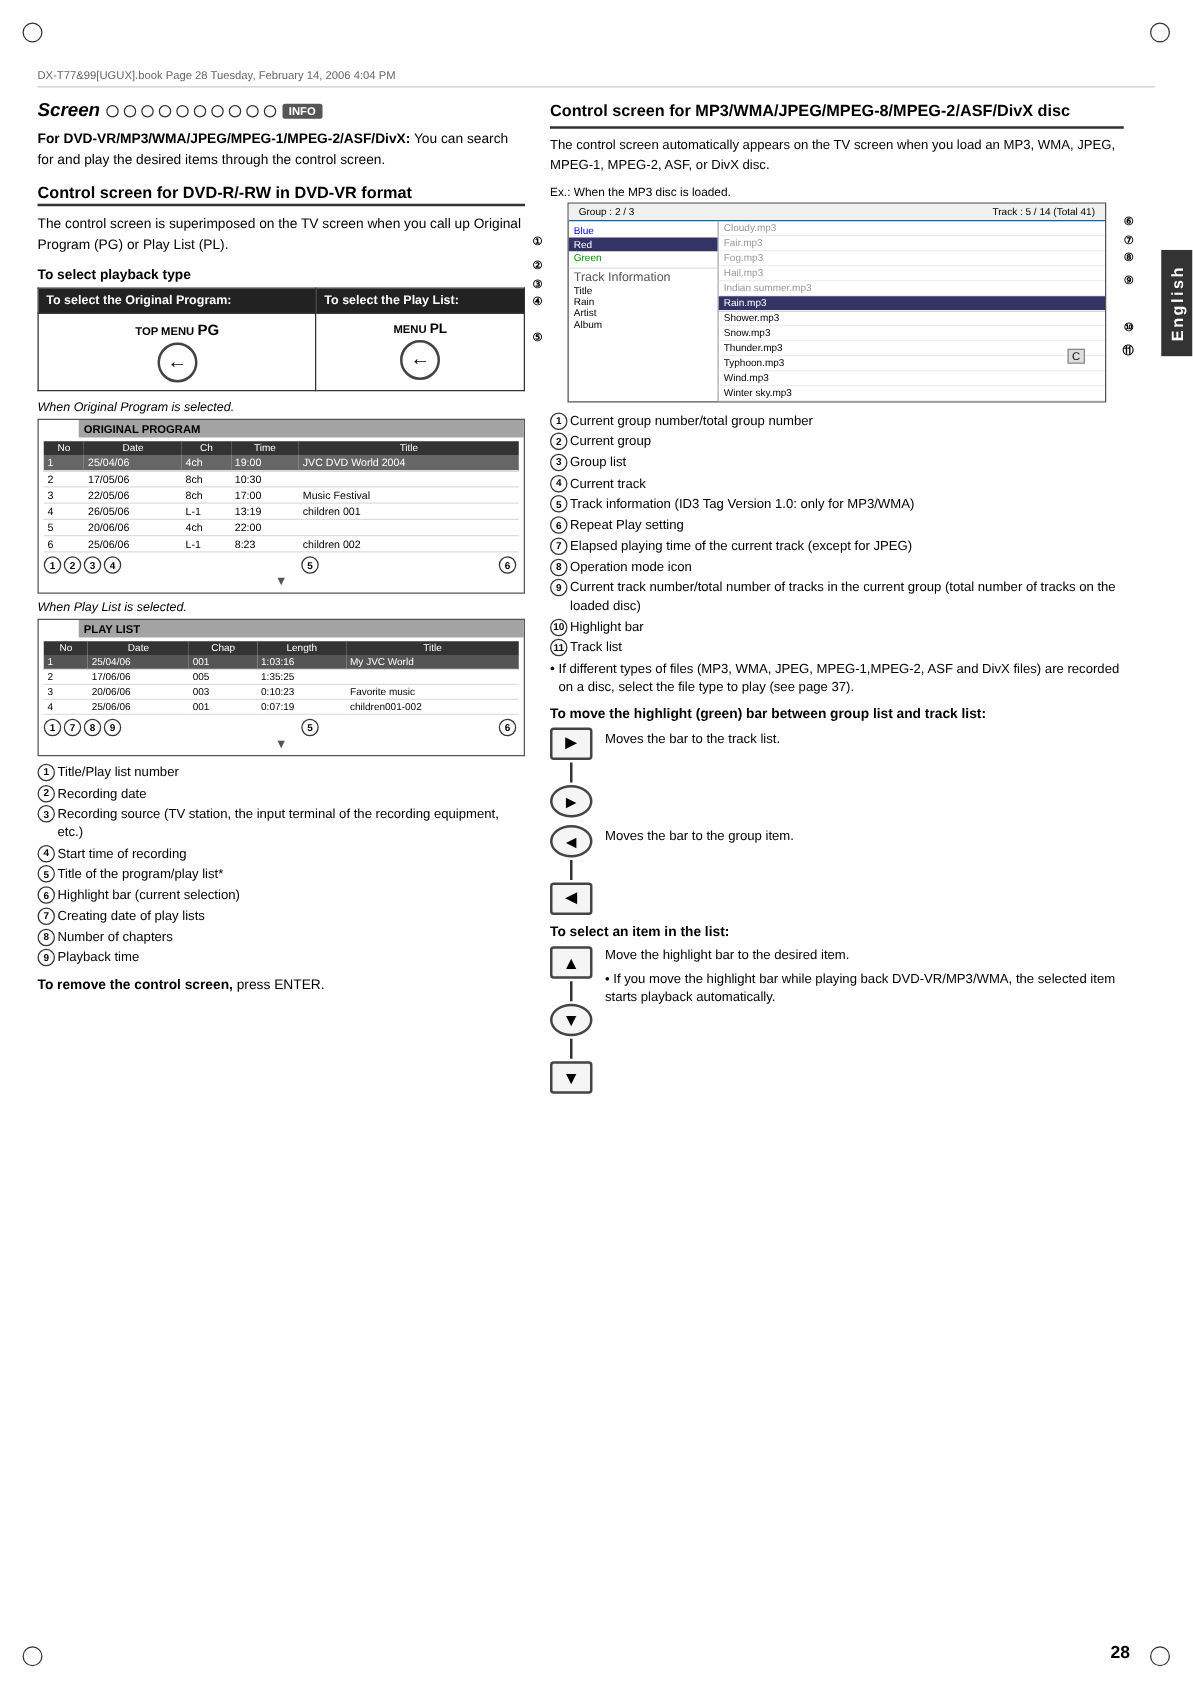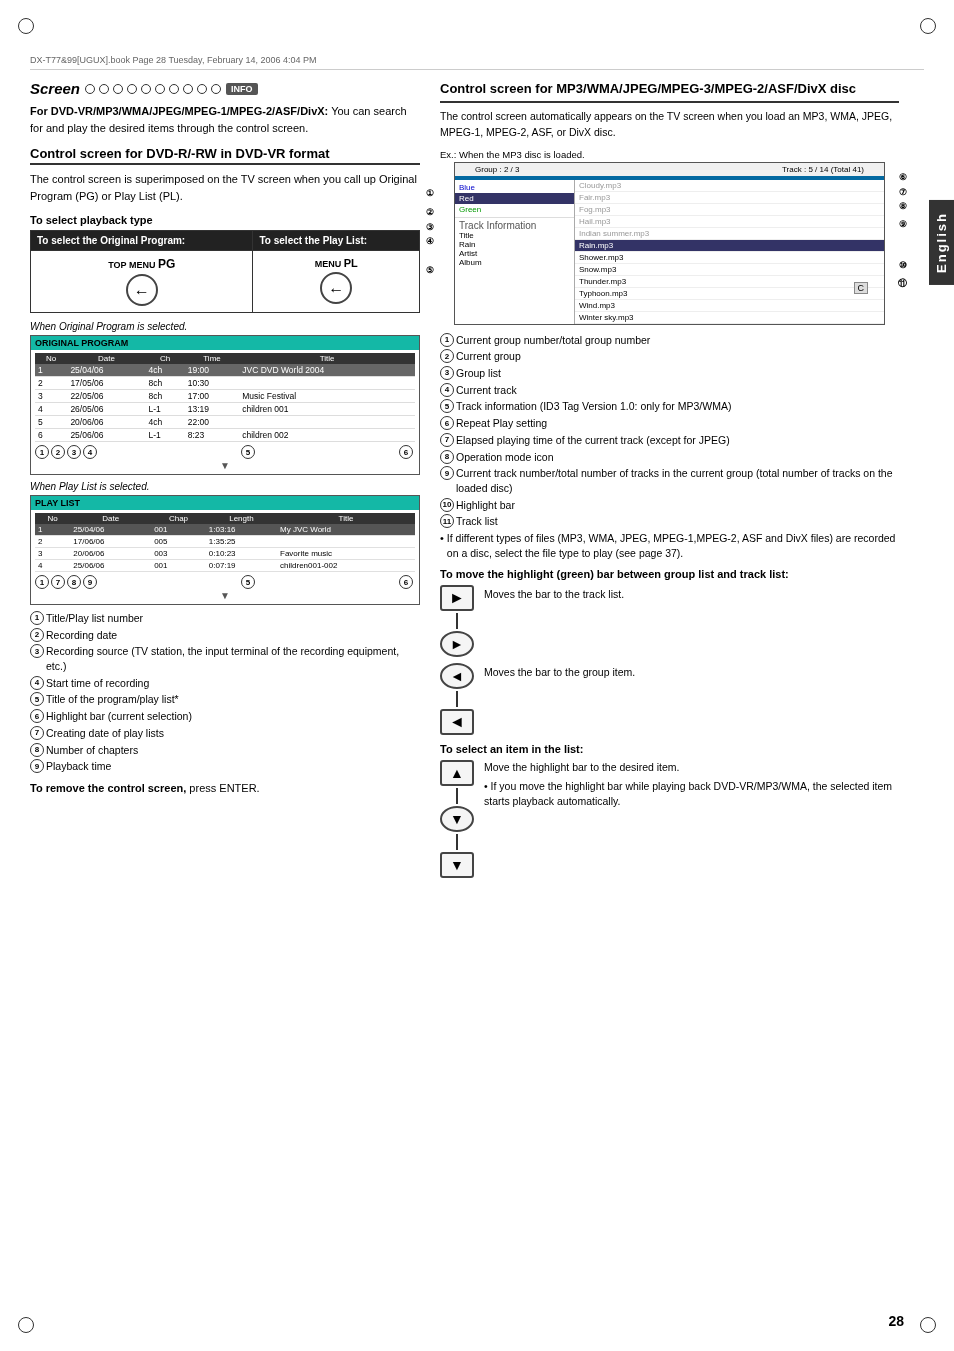--- a/index.html
+++ b/index.html
@@ -179,24 +179,25 @@
       font-size: 10px;
     }
 
     
     .screen-box {
       border: 1px solid #555;
       margin-bottom: 6px;
       font-size: 9px;
     }
     .screen-box-header {
-      background: #14b8a6;
+      background: #a3a3a3;
       padding: 2px 4px;
       font-size: 9px;
       font-weight: bold;
+      margin-left: 32px;
     }
     .screen-box-body {
       padding: 3px 4px;
     }
     .screen-box-label {
       font-size: 10px;
       font-style: italic;
       margin-bottom: 3px;
     }
 
@@ -647,21 +648,21 @@
     <p class="remove-note">
       <span style="font-weight:bold;">To remove the control screen,</span>
       <span style="font-weight:normal;"> press ENTER.</span>
     </p>
 
   </div>
 
   <div class="right-col">
 
     <div class="right-section-title">
-      <span>Control screen for MP3/WMA/JPEG/MPEG-3/MPEG-2/ASF/DivX disc</span>
+      <span>Control screen for MP3/WMA/JPEG/MPEG-8/MPEG-2/ASF/DivX disc</span>
     </div>
 
     <p class="right-intro">The control screen automatically appears on the TV screen when you load an MP3, WMA, JPEG, MPEG-1, MPEG-2, ASF, or DivX disc.</p>
 
     <div class="mp3-screen-note">Ex.: When the MP3 disc is loaded.</div>
 
     <div style="position:relative; margin-bottom:8px;">
 
       <div style="position:absolute; right:-8px; top:10px; font-size:9px; font-weight:bold; display:flex; flex-direction:column; gap:2px; align-items:flex-start;">
         <span>⑥</span>
@@ -674,21 +675,21 @@
         <span>①</span>
         <span style="margin-top:8px;">②</span>
         <span style="margin-top:4px;">③</span>
         <span style="margin-top:3px;">④</span>
         <span style="margin-top:18px;">⑤</span>
       </div>
 
       <div class="mp3-screen" style="margin-left:14px; margin-right:14px;">
 
 
-        <div style="display:flex; border-bottom:4px solid #0369a1; background:#f0f0f0; font-size:8px; padding:2px 20px;">
+        <div style="display:flex; border-bottom:1px solid #0369a1; background:#f0f0f0; font-size:8px; padding:2px 8px;">
           <span>Group : 2 / 3</span>
           <span style="margin-left:auto;">Track : 5 / 14 (Total 41)</span>
         </div>
 
         <div class="mp3-body">
 
           <div class="mp3-left-panel">
 
             <div class="mp3-group-list">
               <div class="mp3-group-item blue">Blue</div>

